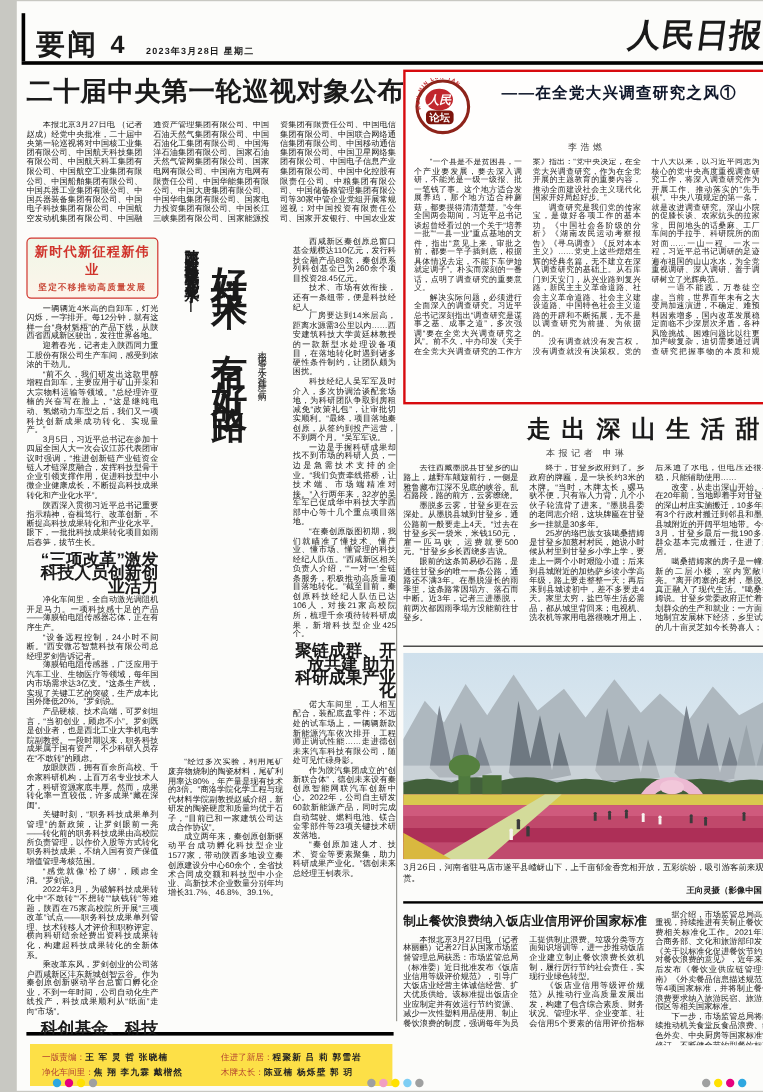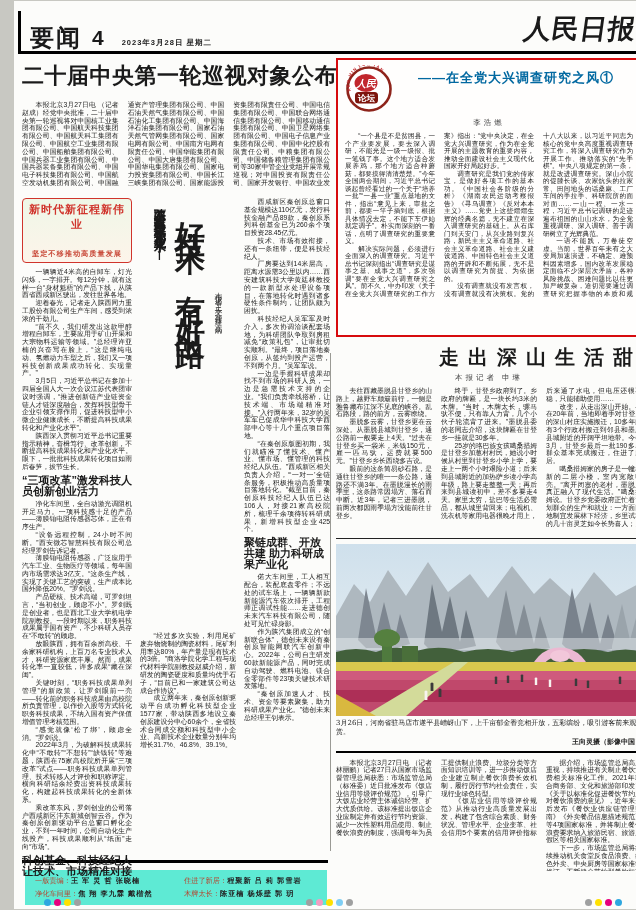--- a/index.html
+++ b/index.html
@@ -9,52 +9,52 @@
   
   .hdr{position:absolute;left:4px;top:6px;right:4px;height:44px;border-bottom:3px solid #000;}
   .hdr-left{position:absolute;left:0;bottom:0;height:40px;border-left:3px solid #000;padding-left:9px;display:flex;align-items:flex-end;gap:10px;}
   .sec-name{font-size:24px;font-weight:bold;letter-spacing:2px;line-height:26px;}
   .sec-num{font-size:21px;font-weight:bold;line-height:26px;}
   .sec-date{font-size:7.5px;font-weight:bold;margin:0 0 3px 8px;letter-spacing:1px;}
   .masthead{position:absolute;right:6px;bottom:4px;font-family:"DejaVu Serif",serif;font-weight:bold;font-size:27px;transform:skewX(-8deg);letter-spacing:1px;}
 
   
   .bodytext p{margin:0;text-indent:2em;text-align:justify;font-size:6.8px;line-height:7.8px;}
-  .colhead{font-size:11px;font-weight:bold;text-align:left;line-height:11px;margin:4px 0 3px;text-indent:0;}
+  .colhead{font-size:14px;font-weight:bold;text-align:right;line-height:11px;margin:4px 0 3px;text-indent:0;}
   .cols{column-fill:auto;overflow:hidden;}
 
   
   .left-band{position:absolute;left:8px;top:58px;width:308px;}
   .xunshi-hl{margin:2px 0 10px;font-size:22px;font-weight:bold;letter-spacing:0.5px;white-space:nowrap;}
   .cols-xunshi{column-count:3;column-gap:9px;height:88px;}
 
   .shaanxi{display:grid;grid-template-columns:110px 96px 1fr;column-gap:8px;height:656px;margin-top:9px;}
   .badge{border:1.2px solid #d0342c;border-radius:4px;background:linear-gradient(180deg,#eff7e7,#fdf4ea);text-align:center;padding:3px 1px;margin-bottom:5px;}
   .badge-title{color:#d0342c;font-weight:bold;font-size:11px;letter-spacing:1px;}
-  .badge-sub{color:#c94a3a;font-weight:bold;font-size:7.2px;margin-top:17px;letter-spacing:1px;}
+  .badge-sub{color:#c94a3a;font-weight:bold;font-size:7.2px;margin-top:3px;letter-spacing:1px;}
   .sx-c1{height:608px;overflow:hidden;}
   .vertblock{display:flex;flex-direction:row;justify-content:center;gap:5px;height:428px;}
   .vkicker{writing-mode:vertical-rl;font-size:12px;font-weight:bold;height:195px;line-height:14px;letter-spacing:2px;}
   .vtitle{writing-mode:vertical-rl;font-size:30px;font-weight:bold;height:426px;letter-spacing:11px;line-height:36px;}
   .vbyline{writing-mode:vertical-rl;font-size:7.5px;height:200px;margin-top:88px;line-height:10px;letter-spacing:2px;color:#333;}
   .sx-c2-text{height:218px;overflow:hidden;margin-top:6px;}
   .sx-c3{height:656px;overflow:hidden;}
   .lb-rule{height:2.5px;background:#000;margin:6px 2px 7px 0;}
-  .credits{background:#5eead4;width:282px;margin:0 auto;padding:6px 10px;display:grid;grid-template-columns:1fr 1fr;gap:3px 16px;}
+  .credits{background:#fde047;width:282px;margin:0 auto;padding:6px 10px;display:grid;grid-template-columns:1fr 1fr;gap:3px 16px;}
   .credit-cell{font-size:7.2px;white-space:nowrap;}
   .credit-label{color:#b5442f;}
   .credit-names{color:#222;font-weight:bold;letter-spacing:1px;}
 
   
   .right-band{position:absolute;left:322px;top:57px;width:306px;}
   .forum-box{border:2.5px solid #d70b0e;padding:5px 7px 4px;height:266px;overflow:hidden;background:#fffefd;}
   .forum-head{display:flex;align-items:flex-start;gap:6px;}
   .forum-titles{flex:1;text-align:center;}
   .forum-hl{margin:2px 0 0;color:#c8171e;font-size:21px;font-weight:bold;white-space:nowrap;}
-  .forum-sub{color:#0369a1;font-size:13px;font-weight:bold;margin-top:4px;letter-spacing:1px;}
+  .forum-sub{color:#0f172a;font-size:13px;font-weight:bold;margin-top:4px;letter-spacing:1px;}
   .forum-author{text-align:center;font-size:7.5px;color:#444;margin:5px 0 4px;letter-spacing:3px;font-family:Liberation Serif, serif;}
   .cols-forum{column-count:3;column-gap:9px;height:168px;}
   .cols-forum p{font-size:6.6px;line-height:7.5px;}
 
   .motuo{margin-top:7px;}
   .motuo-kicker{font-size:10px;font-weight:bold;}
   .motuo-hl{margin:3px 0 2px;text-align:right;font-size:20px;font-weight:bold;letter-spacing:9px;}
   .motuo-byline{text-align:center;font-size:7.5px;color:#444;letter-spacing:3px;margin-bottom:4px;}
   .cols-motuo{column-count:3;column-gap:9px;height:146px;}
 
@@ -279,20 +279,21 @@
 
     <div class="caption">
       <span>3月26日，河南省驻马店市遂平县嵖岈山下，上千亩郁金香竞相开放，五彩缤纷，吸引游客前来观赏。</span>
       <span class="credit">王向灵摄（影像中国）</span>
     </div>
 
     <div class="mid-rule"></div>
 
     <section class="restaurant">
       <div class="rest-left">
+        <h3 class="rest-hl">制止餐饮浪费纳入饭店业信用评价国家标准</h3>
         <div class="cols cols-rest bodytext">
             <p>本报北京3月27日电 （记者林丽鹂）记者27日从国家市场监督管理总局获悉：市场监管总局（标准委）近日批准发布《饭店业信用等级评价规范》，引导广大饭店业经营主体诚信经营、扩大优质供给。该标准提出饭店企业应制定并有效运行节约资源、减少一次性塑料用品使用、制止餐饮浪费的制度，强调每年为员工提供制止浪费、垃圾分类等方面知识培训等，进一步推动饭店企业建立制止餐饮浪费长效机制，履行厉行节约社会责任，实现行业绿色转型。</p>
             <p>《饭店业信用等级评价规范》从推动行业高质量发展出发，构建了包含综合素质、财务状况、管理水平、企业变革、社会信用5个要素的信用评价指标体系，具体包括23个二级指标、48个三级指标，确定了“三等九级”的饭店业信用等级。</p>
           </div>
       </div>
       <div class="rest-right bodytext">
           <p>据介绍，市场监管总局高度重视，持续推进有关制止餐饮浪费相关标准化工作。2021年联合商务部、文化和旅游部印发了《关于以标准化促进餐饮节约反对餐饮浪费的意见》，近年来先后发布《餐饮业供应链管理指南》《外卖餐品信息描述规范》等4项国家标准，并将制止餐饮浪费要求纳入旅游民宿、旅游度假区等相关国家标准。</p>
           <p>下一步，市场监管总局将继续推动机关食堂反食品浪费、绿色外卖、中央厨房等国家标准制修订，不断健全节约型餐饮标准体系，在全社会营造“浪费可耻、节约为荣”的消费新风尚。</p>
         </div>
     </section>

